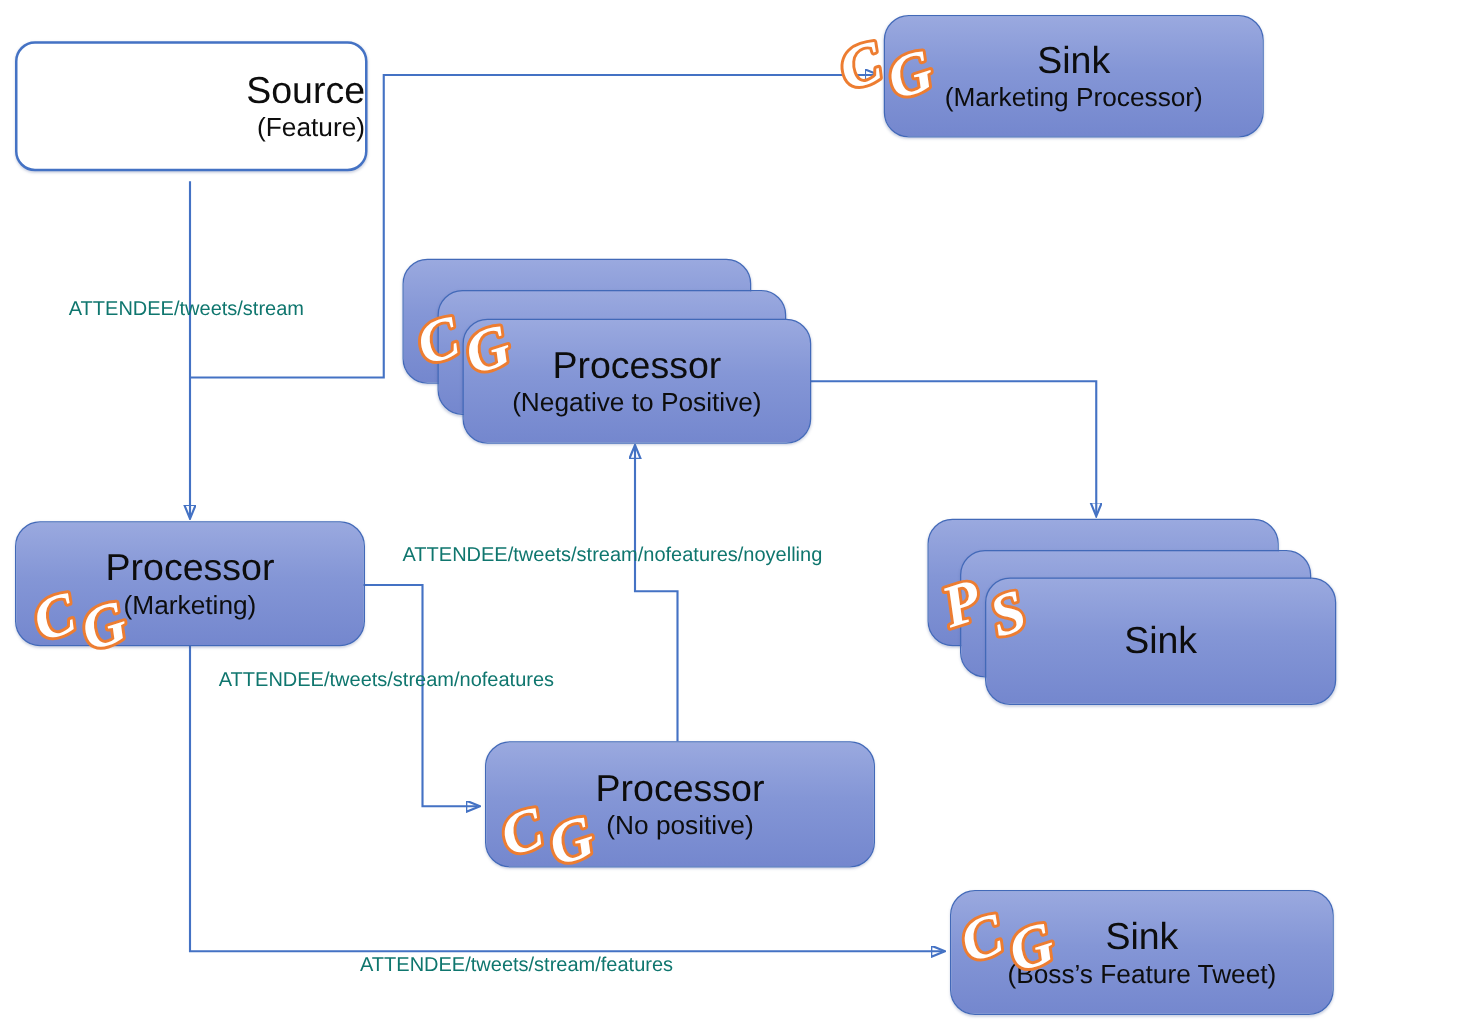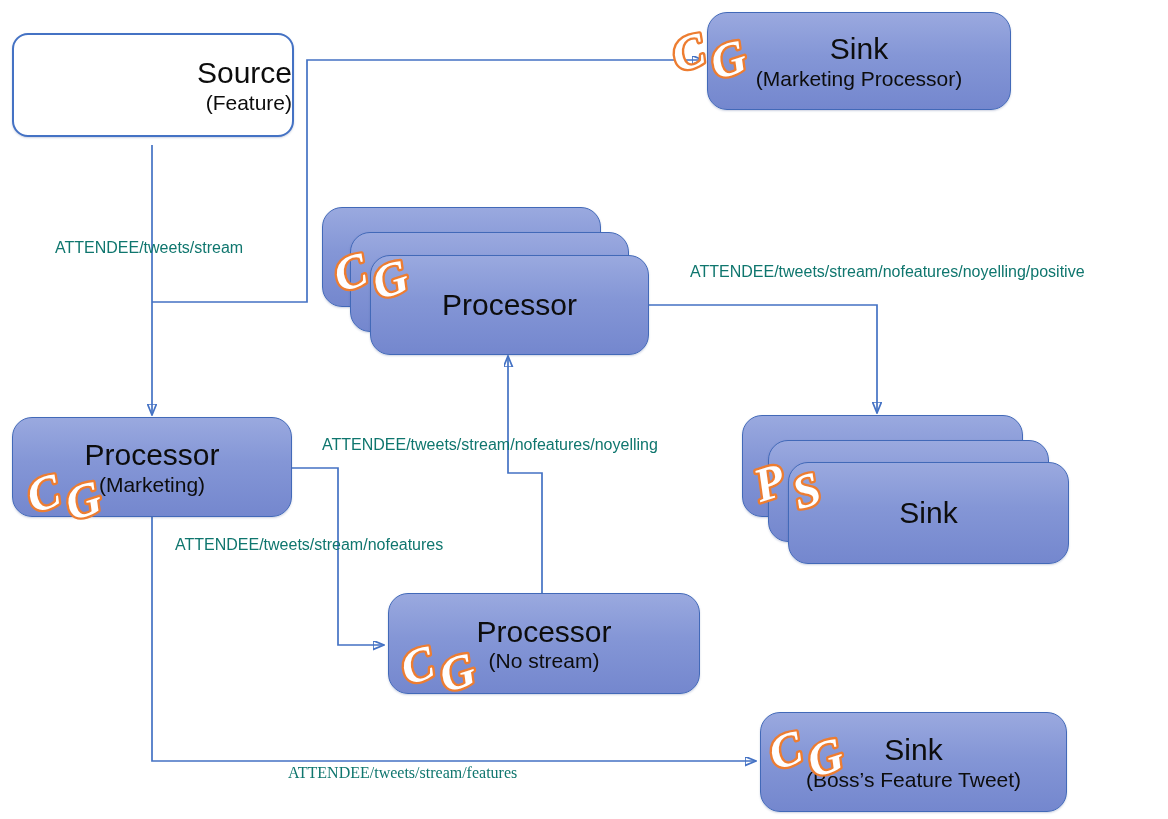--- a/index.html
+++ b/index.html
@@ -63,21 +63,21 @@
   .lg-factory{left:6px;top:30px;}
   .lg-noyelling{left:6px;top:34px;}
   .lg-boss{left:2px;top:0px;}
 
   
   .lbl{position:absolute;z-index:3;font-size:16px;color:#0f766e;white-space:nowrap;}
   .lbl-stream{left:55px;top:239px;}
   .lbl-positive{left:690px;top:263px;}
   .lbl-noyelling{left:322px;top:436px;}
   .lbl-nofeatures{left:175px;top:536px;}
-  .lbl-features{left:288px;top:764px;font-family:Liberation Serif, serif;}
+  .lbl-features{left:288px;top:764px;}
 </style>
 </head>
 <body>
 
 <div class="canvas">
 
   <svg class="wires" viewBox="0 0 1168 819">
     <defs>
       <marker id="arrow" markerUnits="userSpaceOnUse" markerWidth="12" markerHeight="10" refX="9" refY="4.5" orient="auto">
         <path d="M0,0 L11,4.5 L0,9 Z" fill="#4472C4" stroke="none"></path>
@@ -105,20 +105,21 @@
     </svg>
     <div class="title">Sink</div>
     <div class="subtitle">(Marketing Processor)</div>
   </div>
 
   <div class="stack s-neg2pos">
     <div class="card c1"></div>
     <div class="card c2"></div>
     <div class="card c3">
       <div class="title">Processor</div>
+      <div class="subtitle">(Negative to Positive)</div>
     </div>
     <svg class="logo lg-neg2pos" viewBox="0 0 110 80">
       <g transform="rotate(-18 55 40)">
         <text x="8" y="46">C</text>
         <text x="44" y="66">G</text>
       </g>
     </svg>
   </div>
 
   <div class="node n-processor-features">
@@ -147,33 +148,32 @@
   </div>
 
   <div class="node n-processor-noyelling">
     <svg class="logo lg-noyelling" viewBox="0 0 110 80">
       <g transform="rotate(-18 55 40)">
         <text x="8" y="46">C</text>
         <text x="44" y="66">G</text>
       </g>
     </svg>
     <div class="title">Processor</div>
-    <div class="subtitle">(No stream)</div>
+    <div class="subtitle">(No positive)</div>
   </div>
 
   <div class="node n-sink-boss">
     <svg class="logo lg-boss" viewBox="0 0 110 80">
       <g transform="rotate(-18 55 40)">
         <text x="8" y="46">C</text>
         <text x="44" y="66">G</text>
       </g>
     </svg>
     <div class="title">Sink</div>
     <div class="subtitle">(Boss’s Feature Tweet)</div>
   </div>
 
   <div class="lbl lbl-stream">ATTENDEE/tweets/stream</div>
-  <div class="lbl lbl-positive">ATTENDEE/tweets/stream/nofeatures/noyelling/positive</div>
   <div class="lbl lbl-nofeatures">ATTENDEE/tweets/stream/nofeatures</div>
   <div class="lbl lbl-noyelling">ATTENDEE/tweets/stream/nofeatures/noyelling</div>
   <div class="lbl lbl-features">ATTENDEE/tweets/stream/features</div>
 
 </div>
 
 </body></html>

